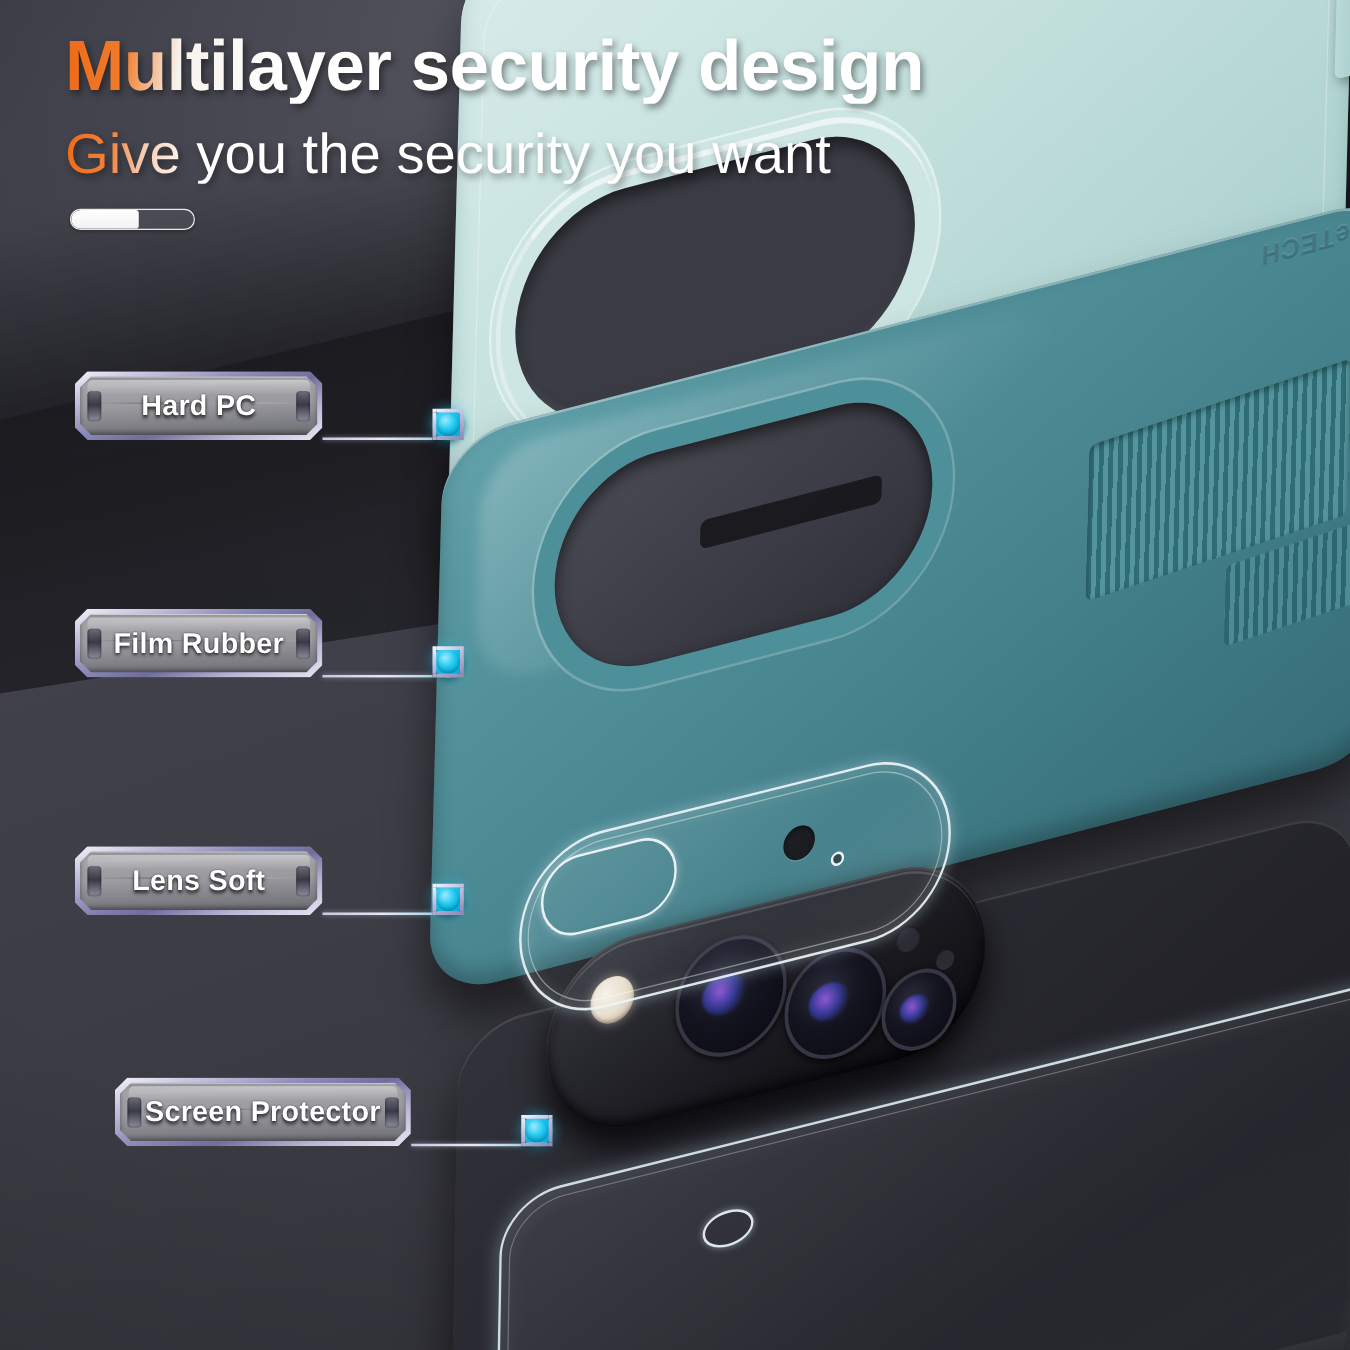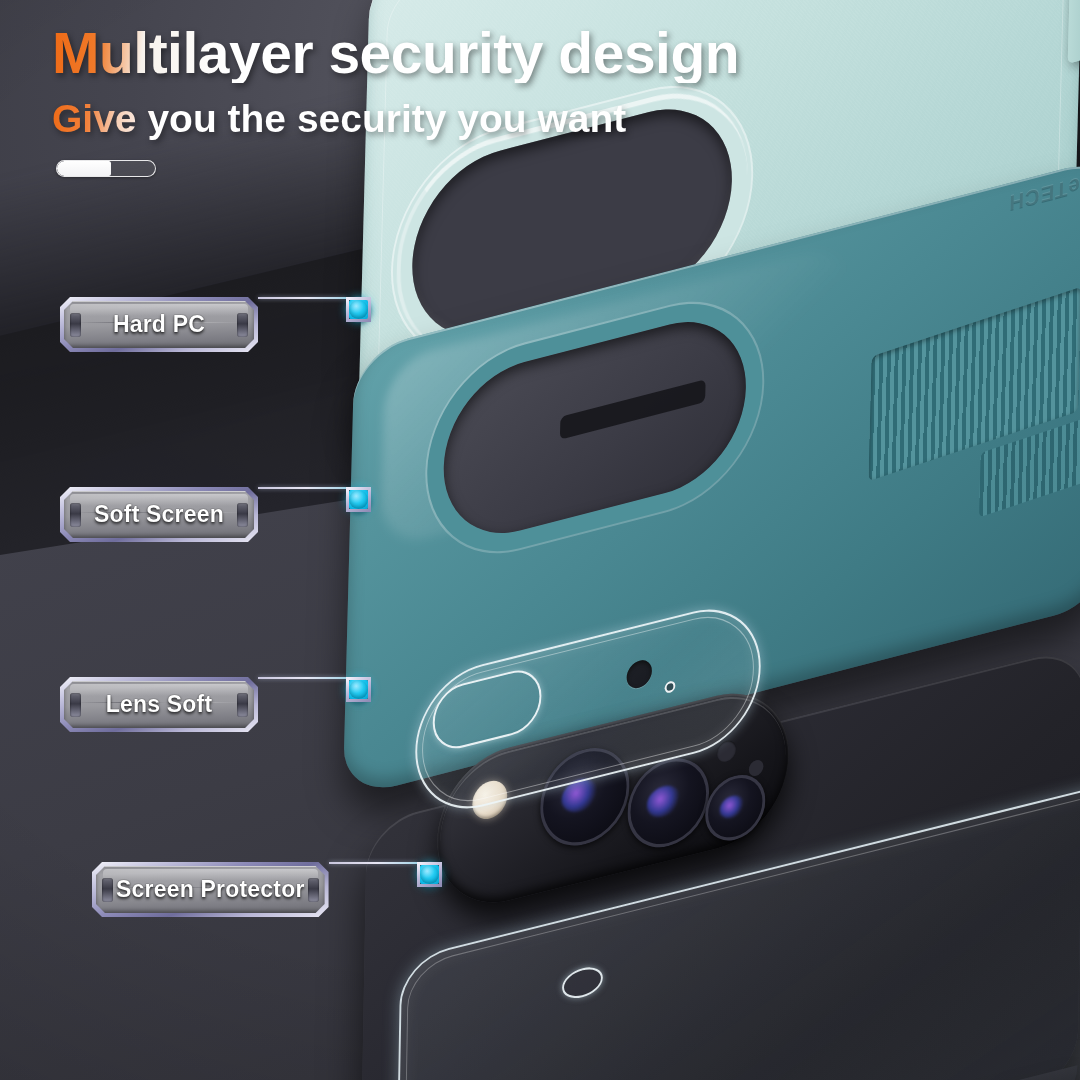--- a/index.html
+++ b/index.html
@@ -49,21 +49,21 @@
   .title{
     font-size:57px; font-weight:700; line-height:1.04;
     letter-spacing:-0.5px; white-space:nowrap;
     background:linear-gradient(96deg,#ef6a16 0%, #f07a2a 7.0%, #f7f2ec 13.5%, #ffffff 26%, #ffffff 100%);
     -webkit-background-clip:text; background-clip:text; color:transparent;
     -webkit-text-fill-color:transparent;
     filter:drop-shadow(2px 3px 3px rgba(0,0,0,.45));
   }
   .subtitle{
     margin-top:16px;
-    font-size:39px; font-weight:700; line-height:1.05;
+    font-size:45px; font-weight:400; line-height:1.05;
     letter-spacing:0px; white-space:nowrap;
     background:linear-gradient(96deg,#ee6a16 0%, #f2813c 5.5%, #f6cdb3 9.5%, #ffffff 15%, #ffffff 100%);
     -webkit-background-clip:text; background-clip:text; color:transparent;
     -webkit-text-fill-color:transparent;
     filter:drop-shadow(2px 3px 3px rgba(0,0,0,.4));
   }
   .progress{
     margin-top:20px; margin-left:4px;
     width:100px; height:17px; border-radius:9px;
     border:1.6px solid rgba(255,255,255,.88);
@@ -336,21 +336,21 @@
   }
   .screenprot .hole{
     position:absolute; left:168px; top:52px; width:42px; height:28px;
     border-radius:50%;
     border:2.4px solid rgba(238,246,250,.92);
     background:rgba(45,45,54,.35);
     box-shadow:0 0 6px rgba(200,225,235,.5);
   }
 
   
-  .callout{ position:absolute; z-index:60; display:flex; align-items:flex-start;padding-left:14px; }
+  .callout{ position:absolute; z-index:60; display:flex; align-items:flex-end;padding-left:14px; }
 
   .plaque{
     position:relative;
     padding:4px;
     border-radius:9px;
     background:linear-gradient(160deg,#f4f4fa 0%, #c9c8e2 16%, #8e8cb9 40%, #6f6d9c 58%, #b9b7d6 78%, #e9e8f4 100%);
     box-shadow:0 6px 12px rgba(0,0,0,.55), 0 1px 0 rgba(255,255,255,.35);
     clip-path:polygon(10px 0,calc(100% - 10px) 0,100% 10px,100% calc(100% - 10px),calc(100% - 10px) 100%,10px 100%,0 calc(100% - 10px),0 10px);
   }
   .plaque .inner{
@@ -522,21 +522,21 @@
     </div>
     <div class="leader" style="width:88px"></div>
     <div class="node"></div>
   </div>
 
   <div class="callout" id="co-rubber">
     <div class="plaque">
       <div class="inner">
         <span class="stud l"></span>
         <span class="stud r"></span>
-        <span class="label">Soft Screen</span>
+        <span class="label">Film Rubber</span>
       </div>
     </div>
     <div class="leader" style="width:88px"></div>
     <div class="node"></div>
   </div>
 
   <div class="callout" id="co-lens">
     <div class="plaque">
       <div class="inner">
         <span class="stud l"></span>

